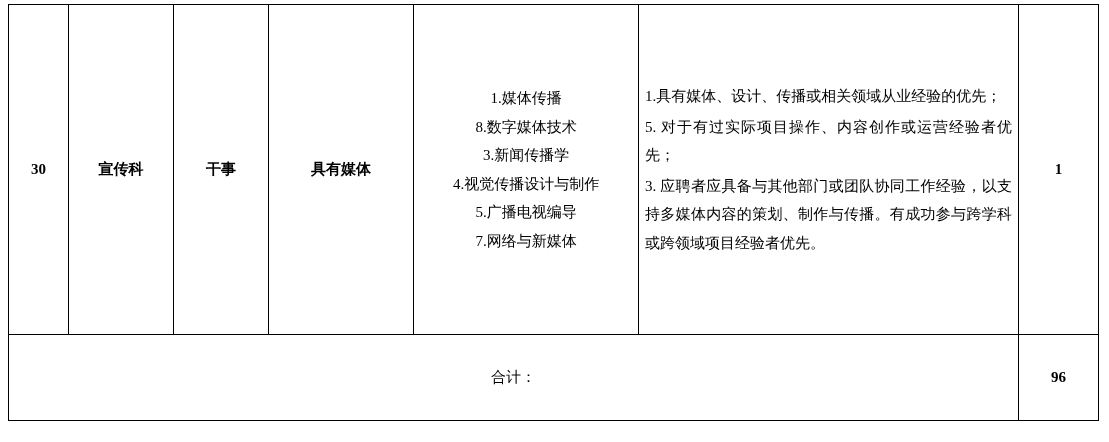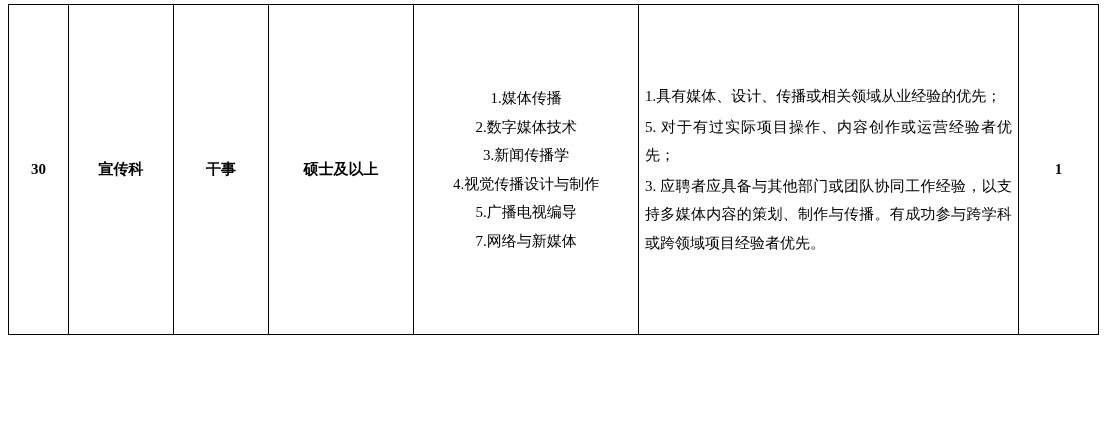--- a/index.html
+++ b/index.html
@@ -96,31 +96,35 @@
       <col class="c-edu">
       <col class="c-major">
       <col class="c-req">
       <col class="c-count">
     </colgroup>
     <tbody>
       <tr class="row-main">
         <td class="cell-no">30</td>
         <td class="cell-dept">宣传科</td>
         <td class="cell-post">干事</td>
-        <td class="cell-edu">硕士及以上</td>
+        <td class="cell-edu">具有媒体</td>
         <td class="major-list">
           <span class="m-item">1.媒体传播</span>
-          <span class="m-item">2.数字媒体技术</span>
+          <span class="m-item">8.数字媒体技术</span>
           <span class="m-item">3.新闻传播学</span>
           <span class="m-item">4.视觉传播设计与制作</span>
           <span class="m-item">5.广播电视编导</span>
           <span class="m-item">7.网络与新媒体</span>
         </td>
         <td class="req-cell">
           <span class="r-item">1.具有媒体、设计、传播或相关领域从业经验的优先；</span>
           <span class="r-item">5. 对于有过实际项目操作、内容创作或运营经验者优先；</span>
           <span class="r-item">3. 应聘者应具备与其他部门或团队协同工作经验，以支持多媒体内容的策划、制作与传播。有成功参与跨学科或跨领域项目经验者优先。</span>
         </td>
         <td class="cell-count">1</td>
       </tr>
+      <tr class="total-row">
+        <td class="total-label" colspan="6">合计：</td>
+        <td class="cell-count">96</td>
+      </tr>
     </tbody>
   </table>
 </div>
 
 </body></html>

